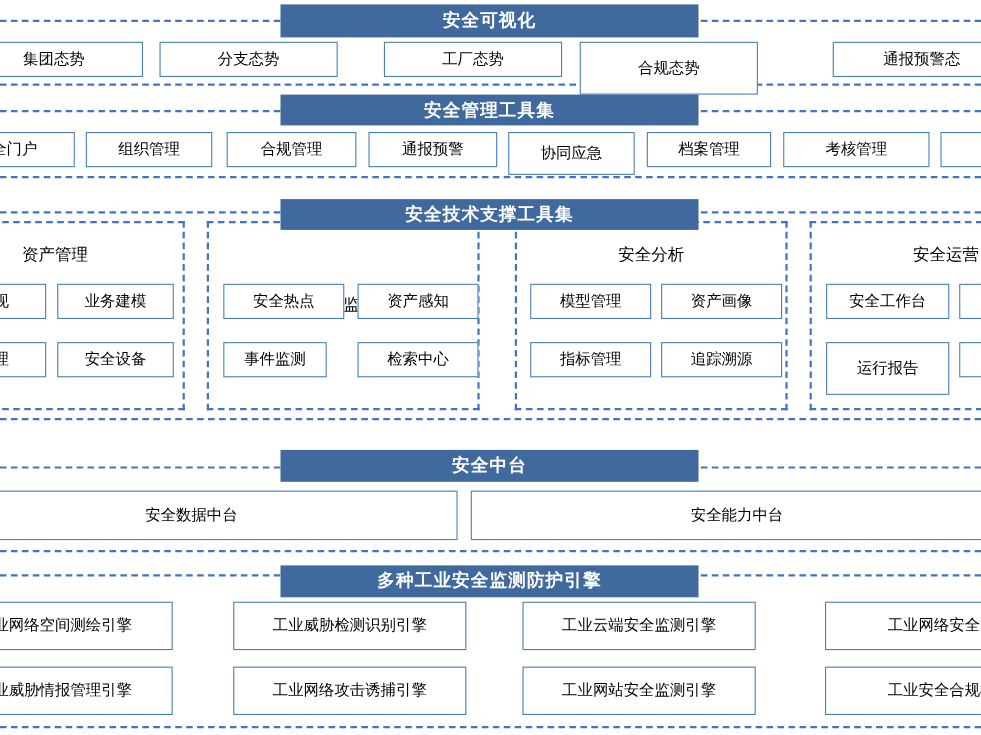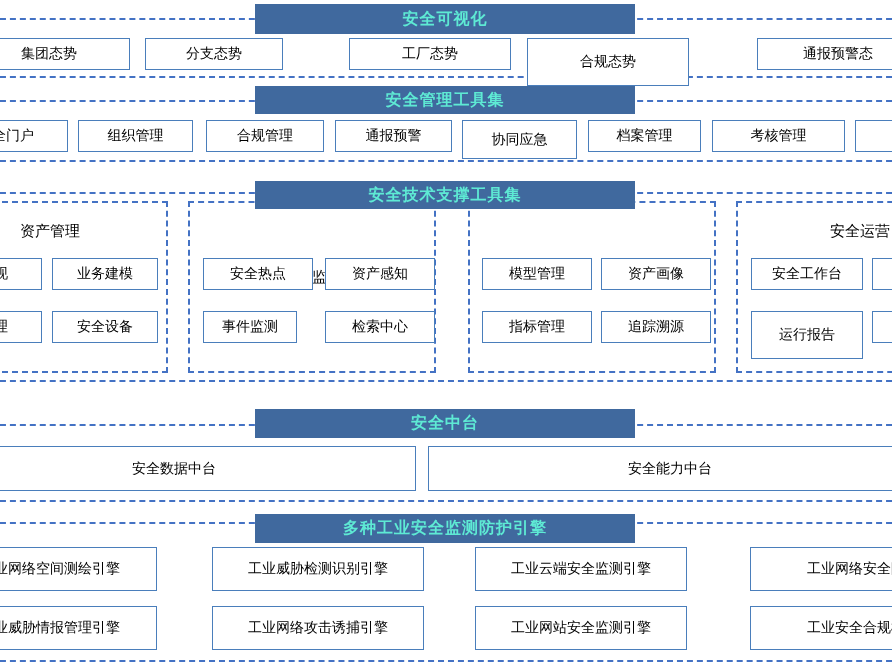--- a/index.html
+++ b/index.html
@@ -20,21 +20,21 @@
   .diagram {
     position: absolute;
     left: 0; top: 0;
     width: 892px;
     height: 668px;
   }
 
   .banner {
     position: absolute;
     background: #40699E;
-    color: #5eead4;
+    color: #ffffff;
     font-weight: bold;
     font-size: 16px;
     letter-spacing: 1px;
     display: flex;
     align-items: center;
     justify-content: center;
     z-index: 30;
     white-space: nowrap;
   }
 
@@ -75,21 +75,21 @@
 </head>
 <body>
 
 <div class="diagram">
 
   <div class="dashbox" style="left:-10px; top:18px; width:912px; height:60px;"></div>
 
   <div class="banner" style="left:255px; top:4px; width:380px; height:30px;">安全可视化</div>
 
   <div class="cell" style="left:-32px; top:38px; width:162px; height:32px;">集团态势</div>
-  <div class="cell" style="left:145px; top:38px; width:138px; height:32px;">分支态势</div>
+  <div class="cell" style="left:145px; top:38px; width:162px; height:32px;">分支态势</div>
   <div class="cell" style="left:349px; top:38px; width:162px; height:32px;">工厂态势</div>
   <div class="cell" style="left:527px; top:38px; width:162px; height:48px;">合规态势</div>
   <div class="cell" style="left:757px; top:38px; width:162px; height:32px;">通报预警态</div>
 
   <div class="dashbox" style="left:-10px; top:100px; width:912px; height:62px;"></div>
 
   <div class="banner" style="left:255px; top:86px; width:380px; height:28px;">安全管理工具集</div>
 
   <div class="cell" style="left:-42px; top:120px; width:110px; height:32px;">全门户</div>
   <div class="cell" style="left:78px; top:120px; width:115px; height:32px;">组织管理</div>
@@ -112,20 +112,21 @@
   <div class="cell" style="left:52px; top:311px; width:106px; height:32px;">安全设备</div>
 
   <div class="dashbox" style="left:188px; top:201px; width:248px; height:172px;"></div>
   <div class="grouplabel" style="left:188px; top:236px; width:248px;margin-top:32px;">安全监测</div>
   <div class="cell" style="left:203px; top:258px; width:110px; height:32px;">安全热点</div>
   <div class="cell" style="left:325px; top:258px; width:110px; height:32px;">资产感知</div>
   <div class="cell" style="left:203px; top:311px; width:94px; height:32px;">事件监测</div>
   <div class="cell" style="left:325px; top:311px; width:110px; height:32px;">检索中心</div>
 
   <div class="dashbox" style="left:468px; top:201px; width:248px; height:172px;"></div>
+  <div class="grouplabel" style="left:468px; top:222px; width:248px;">安全分析</div>
   <div class="cell" style="left:482px; top:258px; width:110px; height:32px;">模型管理</div>
   <div class="cell" style="left:601px; top:258px; width:110px; height:32px;">资产画像</div>
   <div class="cell" style="left:482px; top:311px; width:110px; height:32px;">指标管理</div>
   <div class="cell" style="left:601px; top:311px; width:110px; height:32px;">追踪溯源</div>
 
   <div class="dashbox" style="left:736px; top:201px; width:248px; height:172px;"></div>
   <div class="grouplabel" style="left:736px; top:222px; width:248px;">安全运营</div>
   <div class="cell" style="left:751px; top:258px; width:112px; height:32px;">安全工作台</div>
   <div class="cell" style="left:872px; top:258px; width:112px; height:32px;"></div>
   <div class="cell" style="left:751px; top:311px; width:112px; height:48px;">运行报告</div>

